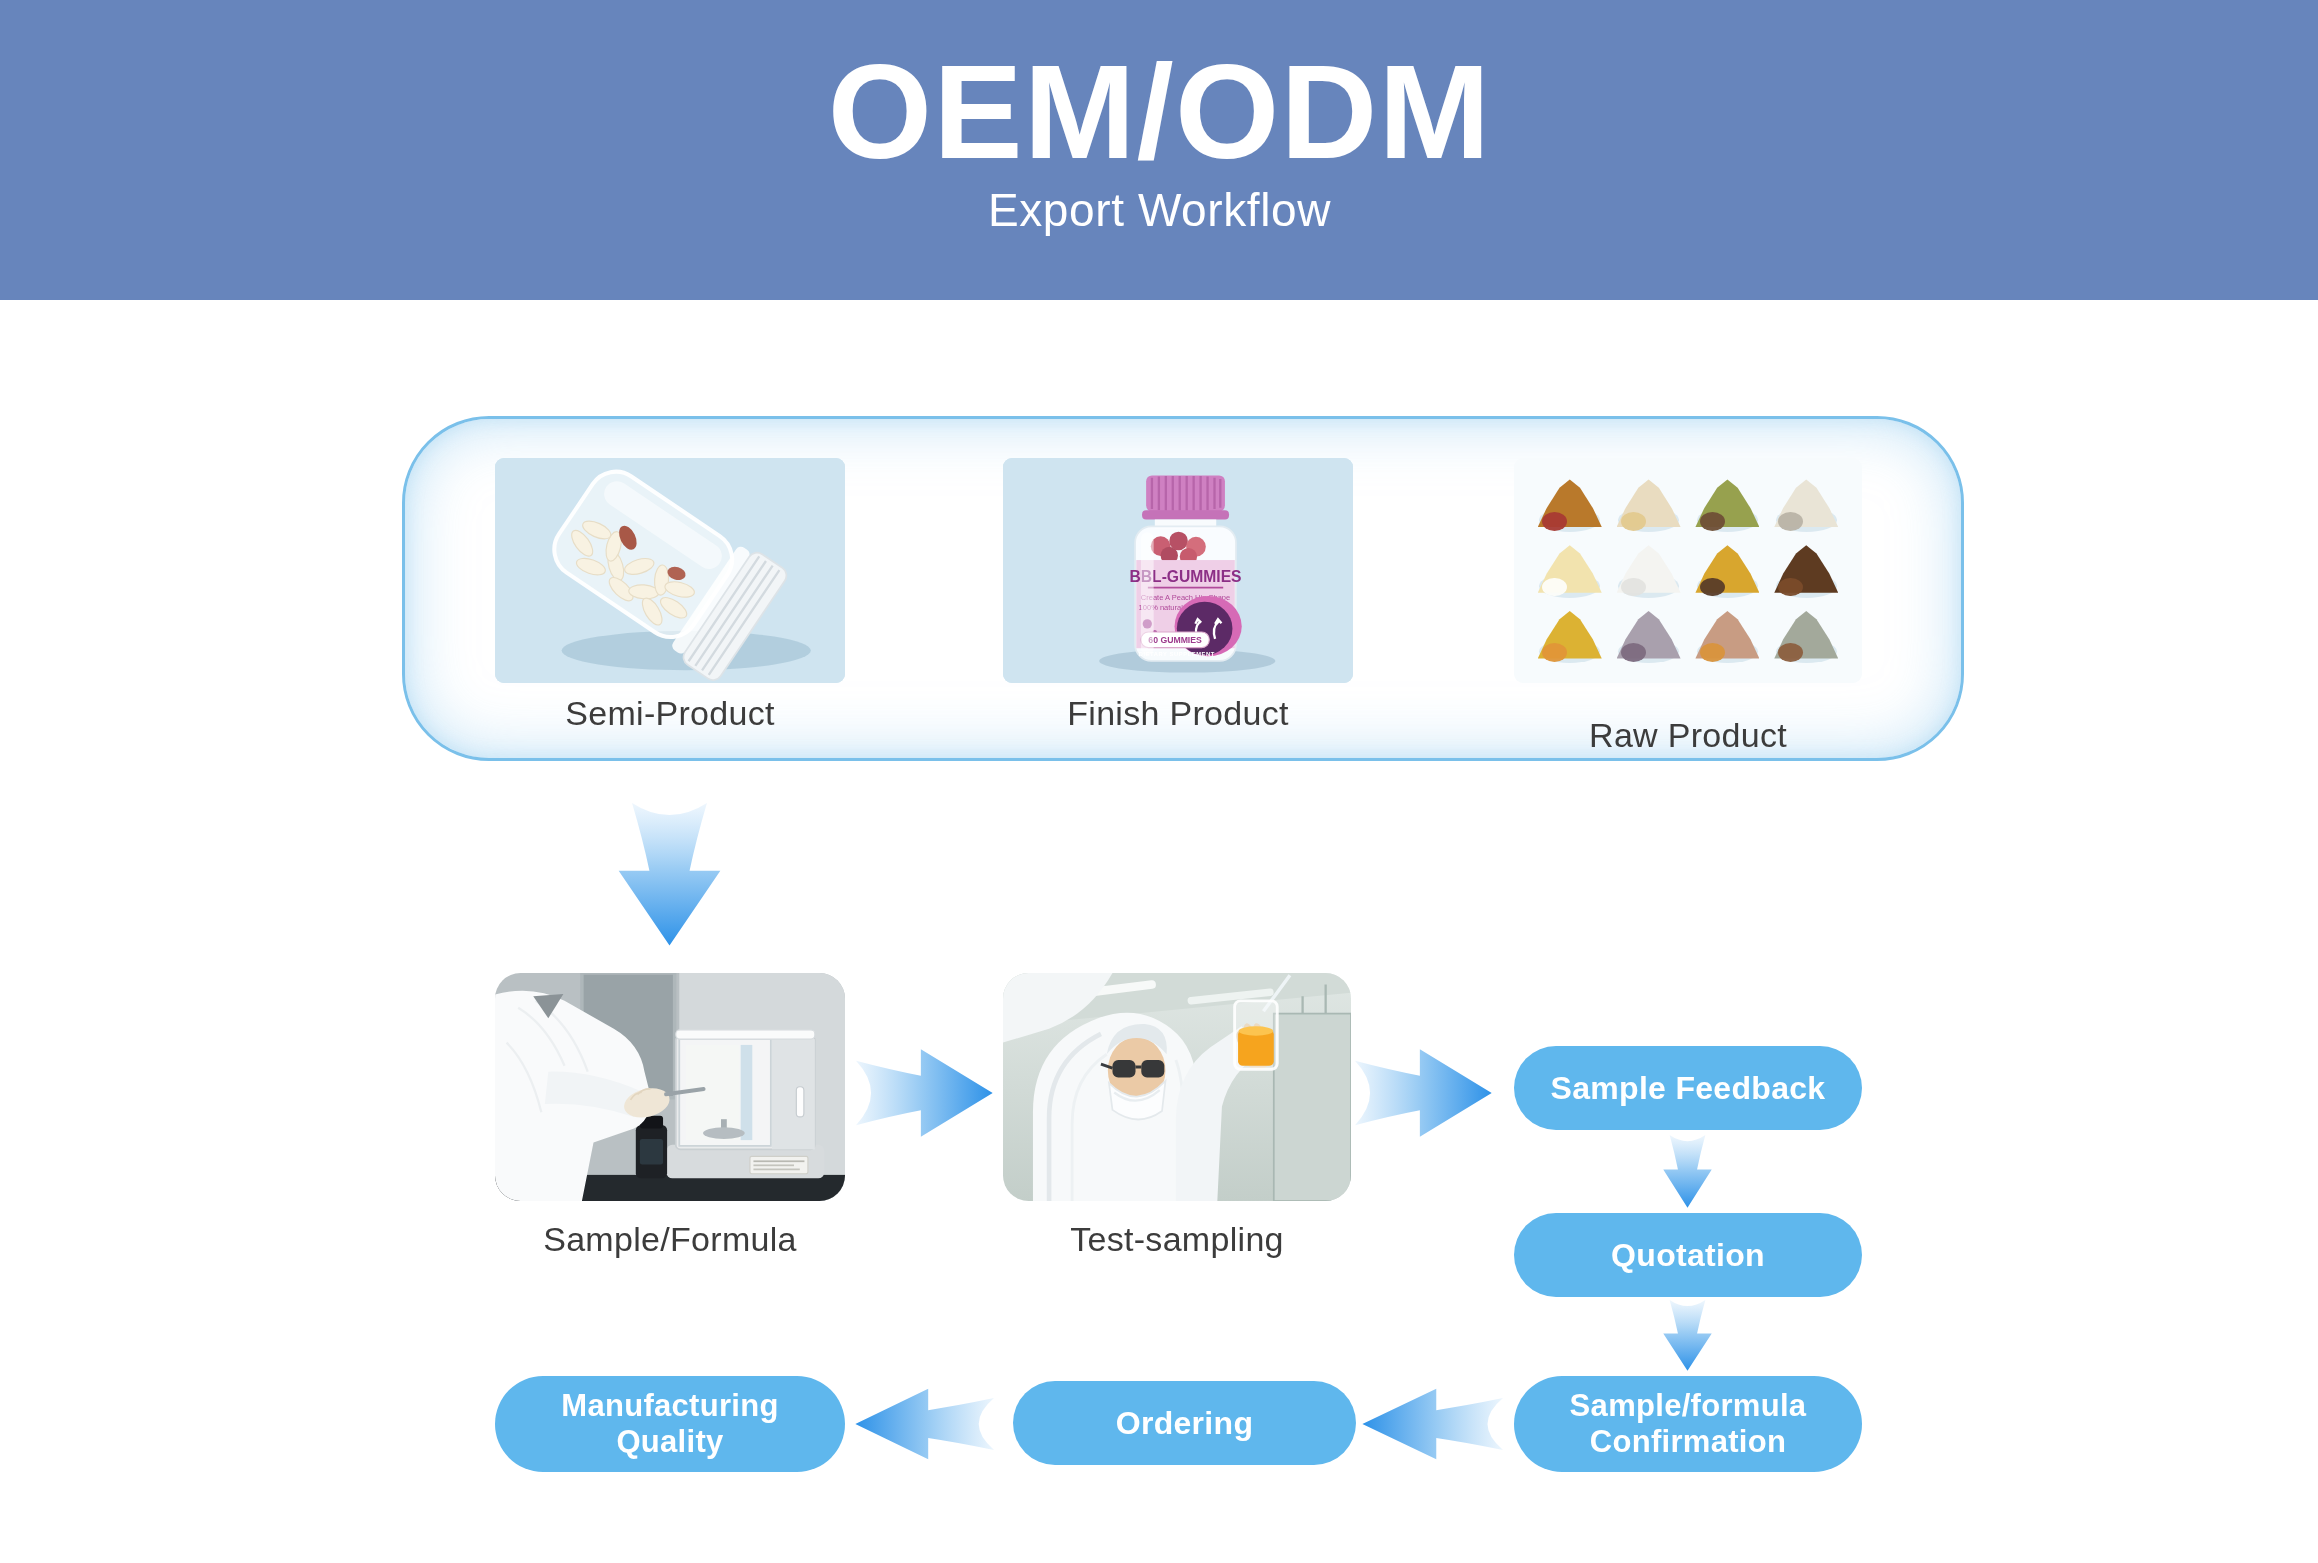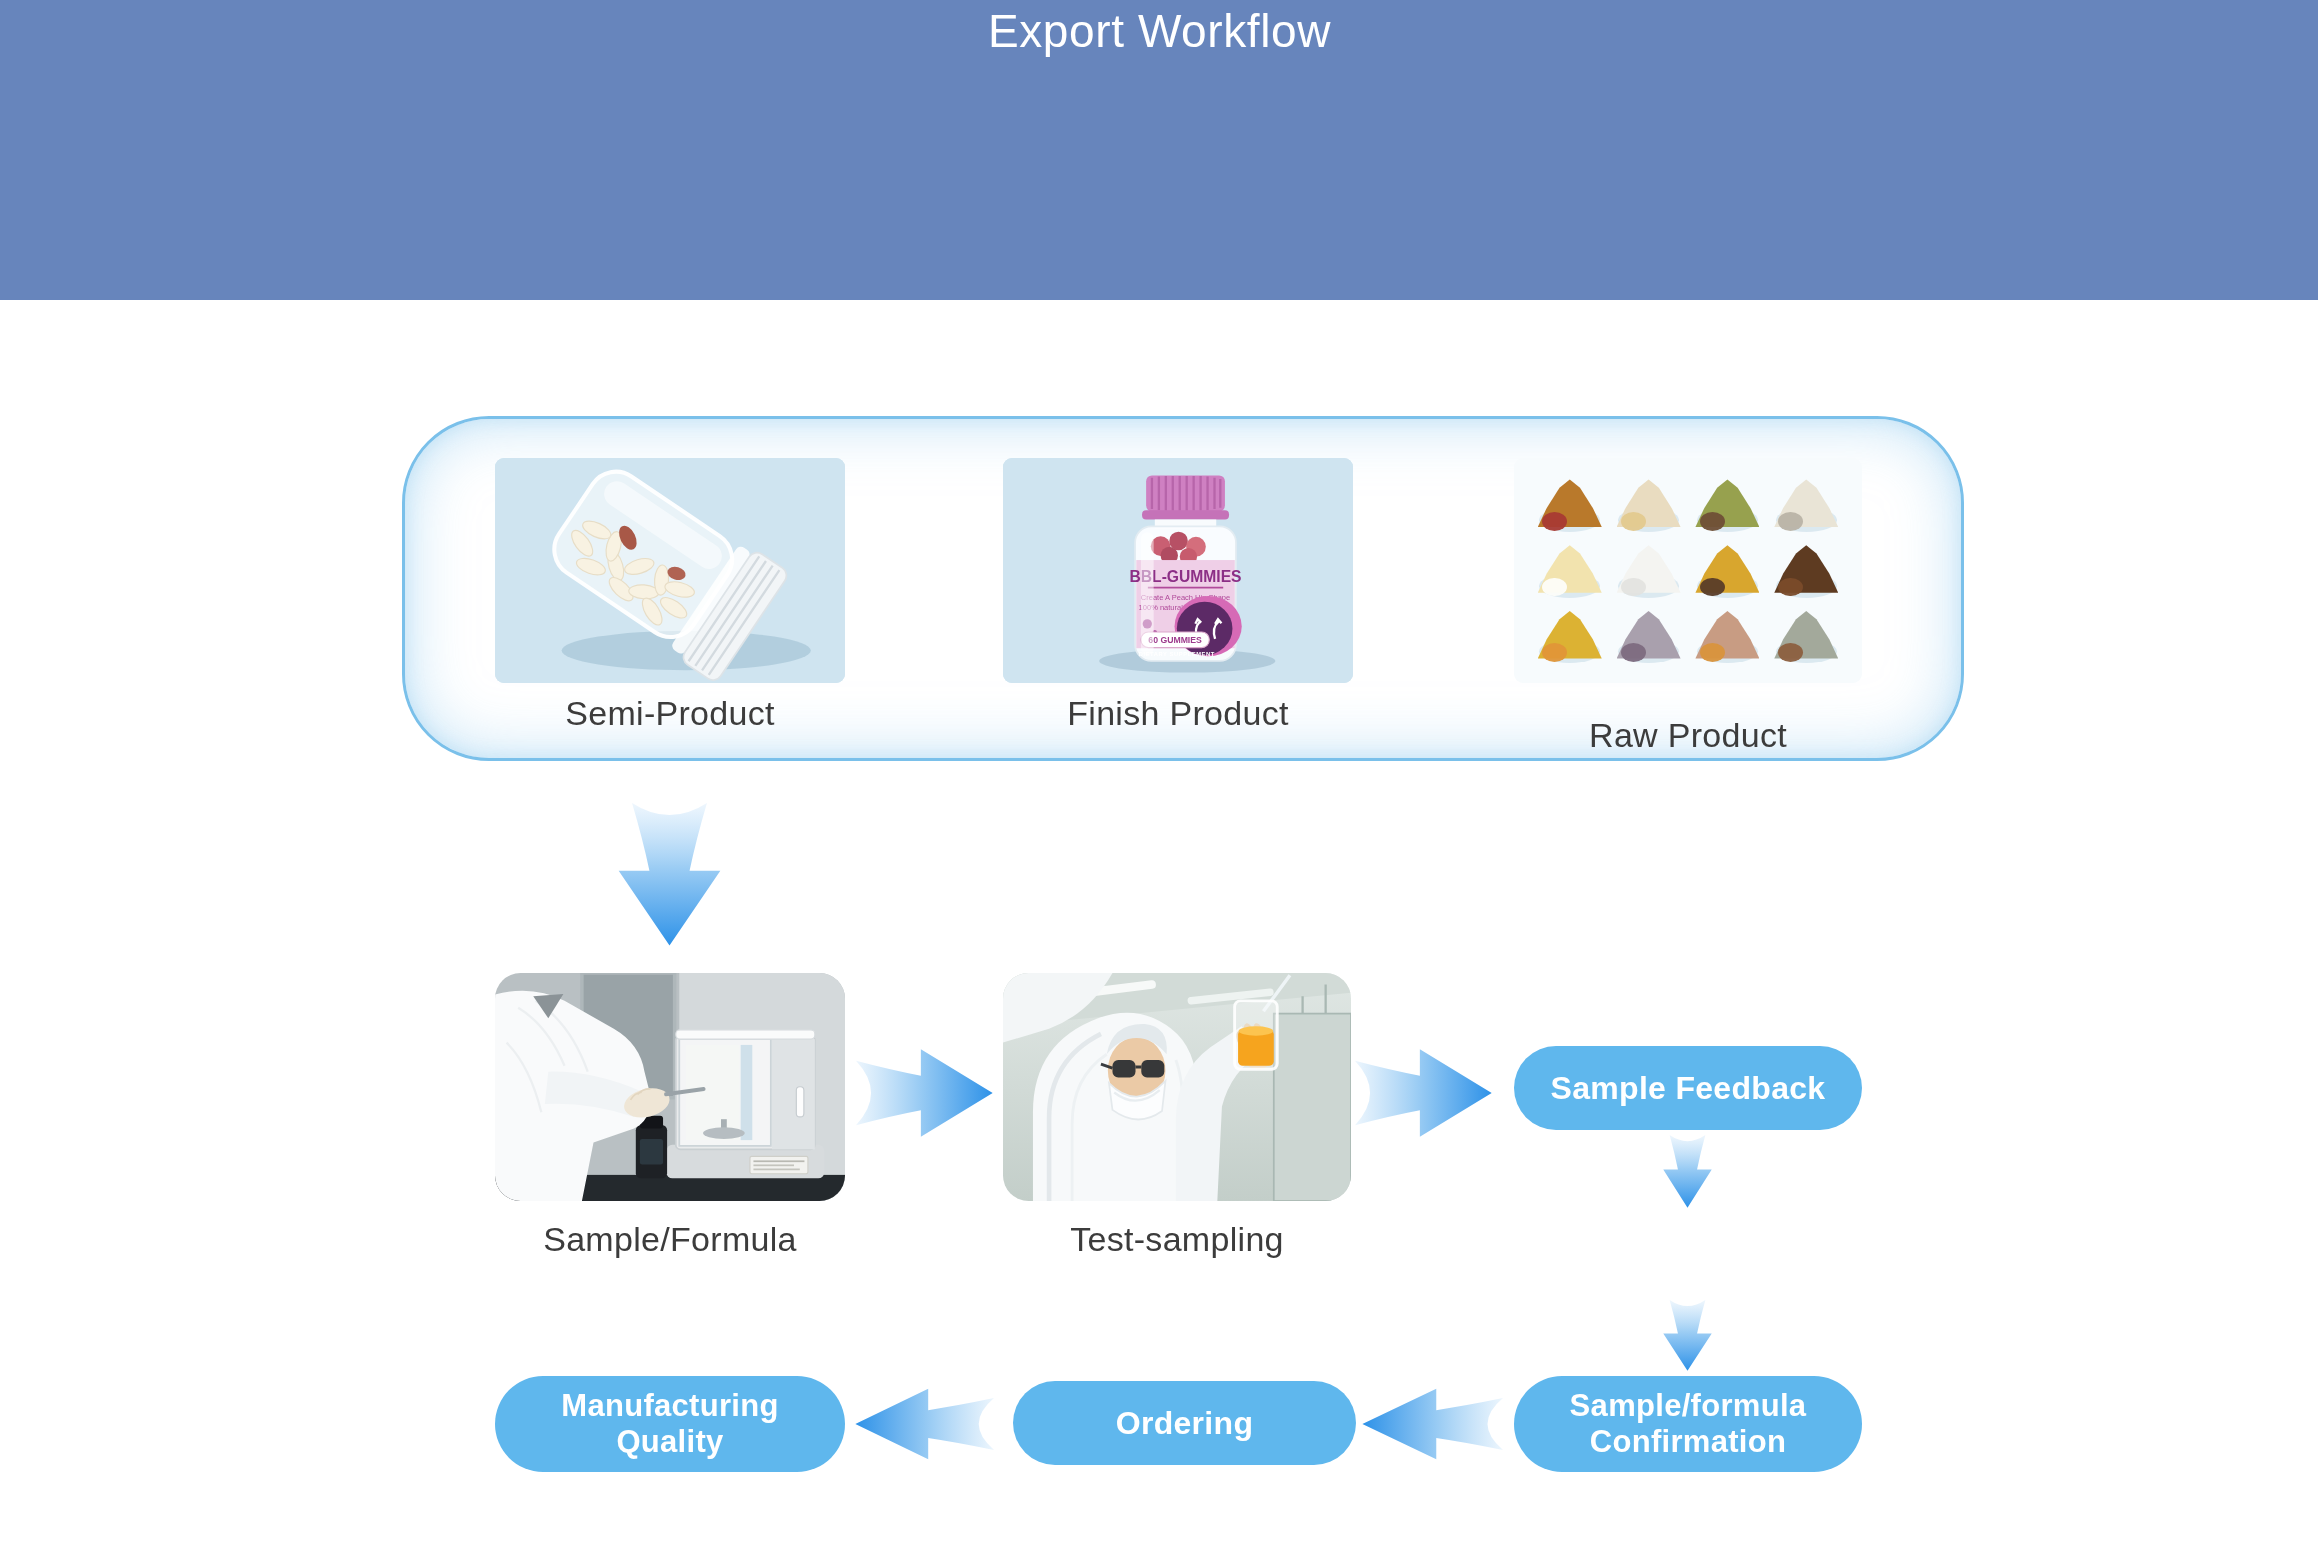--- a/index.html
+++ b/index.html
@@ -89,20 +89,21 @@
         <stop offset="100%" stop-color="#2e92e8"></stop>
       </linearGradient>
       <linearGradient id="gradTestBg" x1="0" y1="0" x2="0" y2="1">
         <stop offset="0%" stop-color="#e0e7e4"></stop>
         <stop offset="100%" stop-color="#c3cec9"></stop>
       </linearGradient>
     </defs>
   </svg>
 
   <header class="hdr">
+    <div class="title">OEM/ODM</div>
     <div class="subtitle">Export Workflow</div>
   </header>
 
   <section class="panel"></section>
 
   <div class="tile" id="tile-semi">
     <svg viewBox="0 0 604 388" preserveAspectRatio="none">
       <rect width="604" height="388" fill="#cfe4f0"></rect>
       <ellipse cx="330" cy="332" rx="215" ry="34" fill="rgba(105,150,175,.28)"></ellipse>
       <g transform="rotate(34 300 190)">
@@ -340,20 +341,23 @@
   </div>
   <div class="arrow" id="arrow-left-2">
     <svg viewBox="0 0 120 80" preserveAspectRatio="none">
       <path d="M120,12 Q94,40 120,68 Q90,60 64,55 L64,78 L2,40 L64,2 L64,25 Q90,20 120,12 Z" fill="url(#gradL)"></path>
     </svg>
   </div>
 
   <div class="pill" id="pill-feedback">
     <span>Sample Feedback</span>
   </div>
+  <div class="pill" id="pill-quotation">
+    <span>Quotation</span>
+  </div>
   <div class="pill" id="pill-confirm">
     <span class="l2">
       <span>Sample/formula</span>
       <span>Confirmation</span>
     </span>
   </div>
   <div class="pill" id="pill-quality">
     <span class="l2">
       <span>Manufacturing</span>
       <span>Quality</span>

